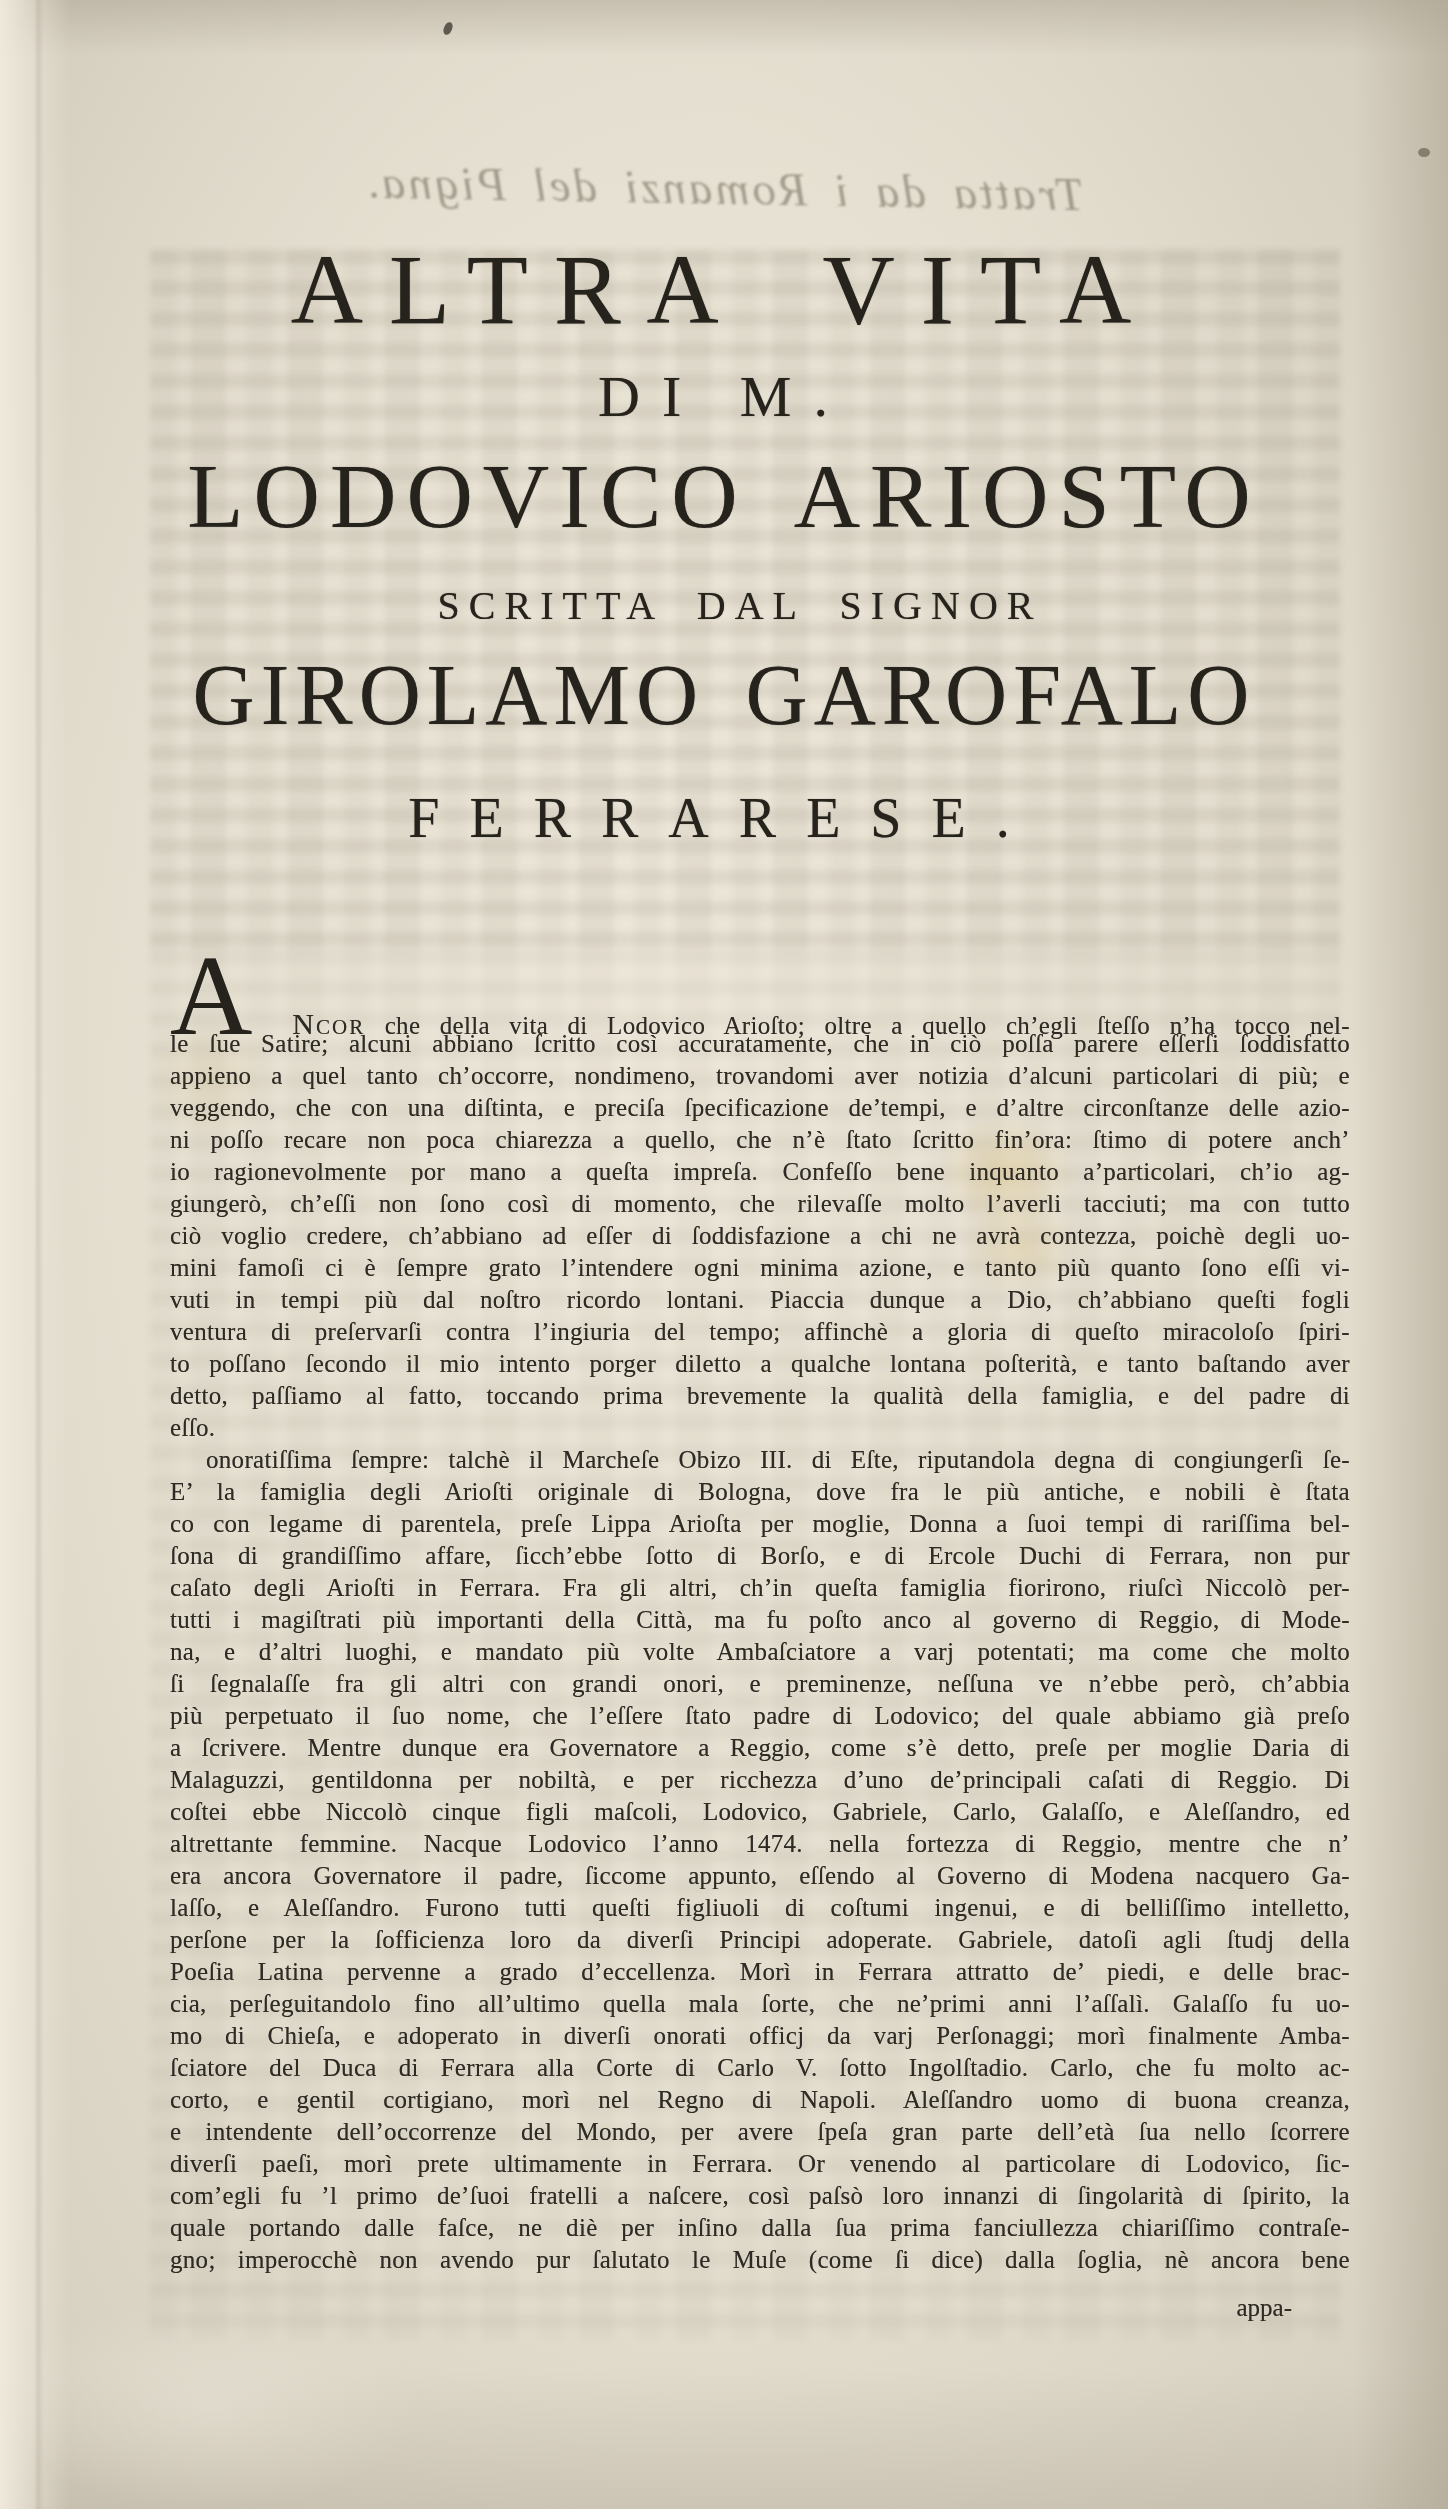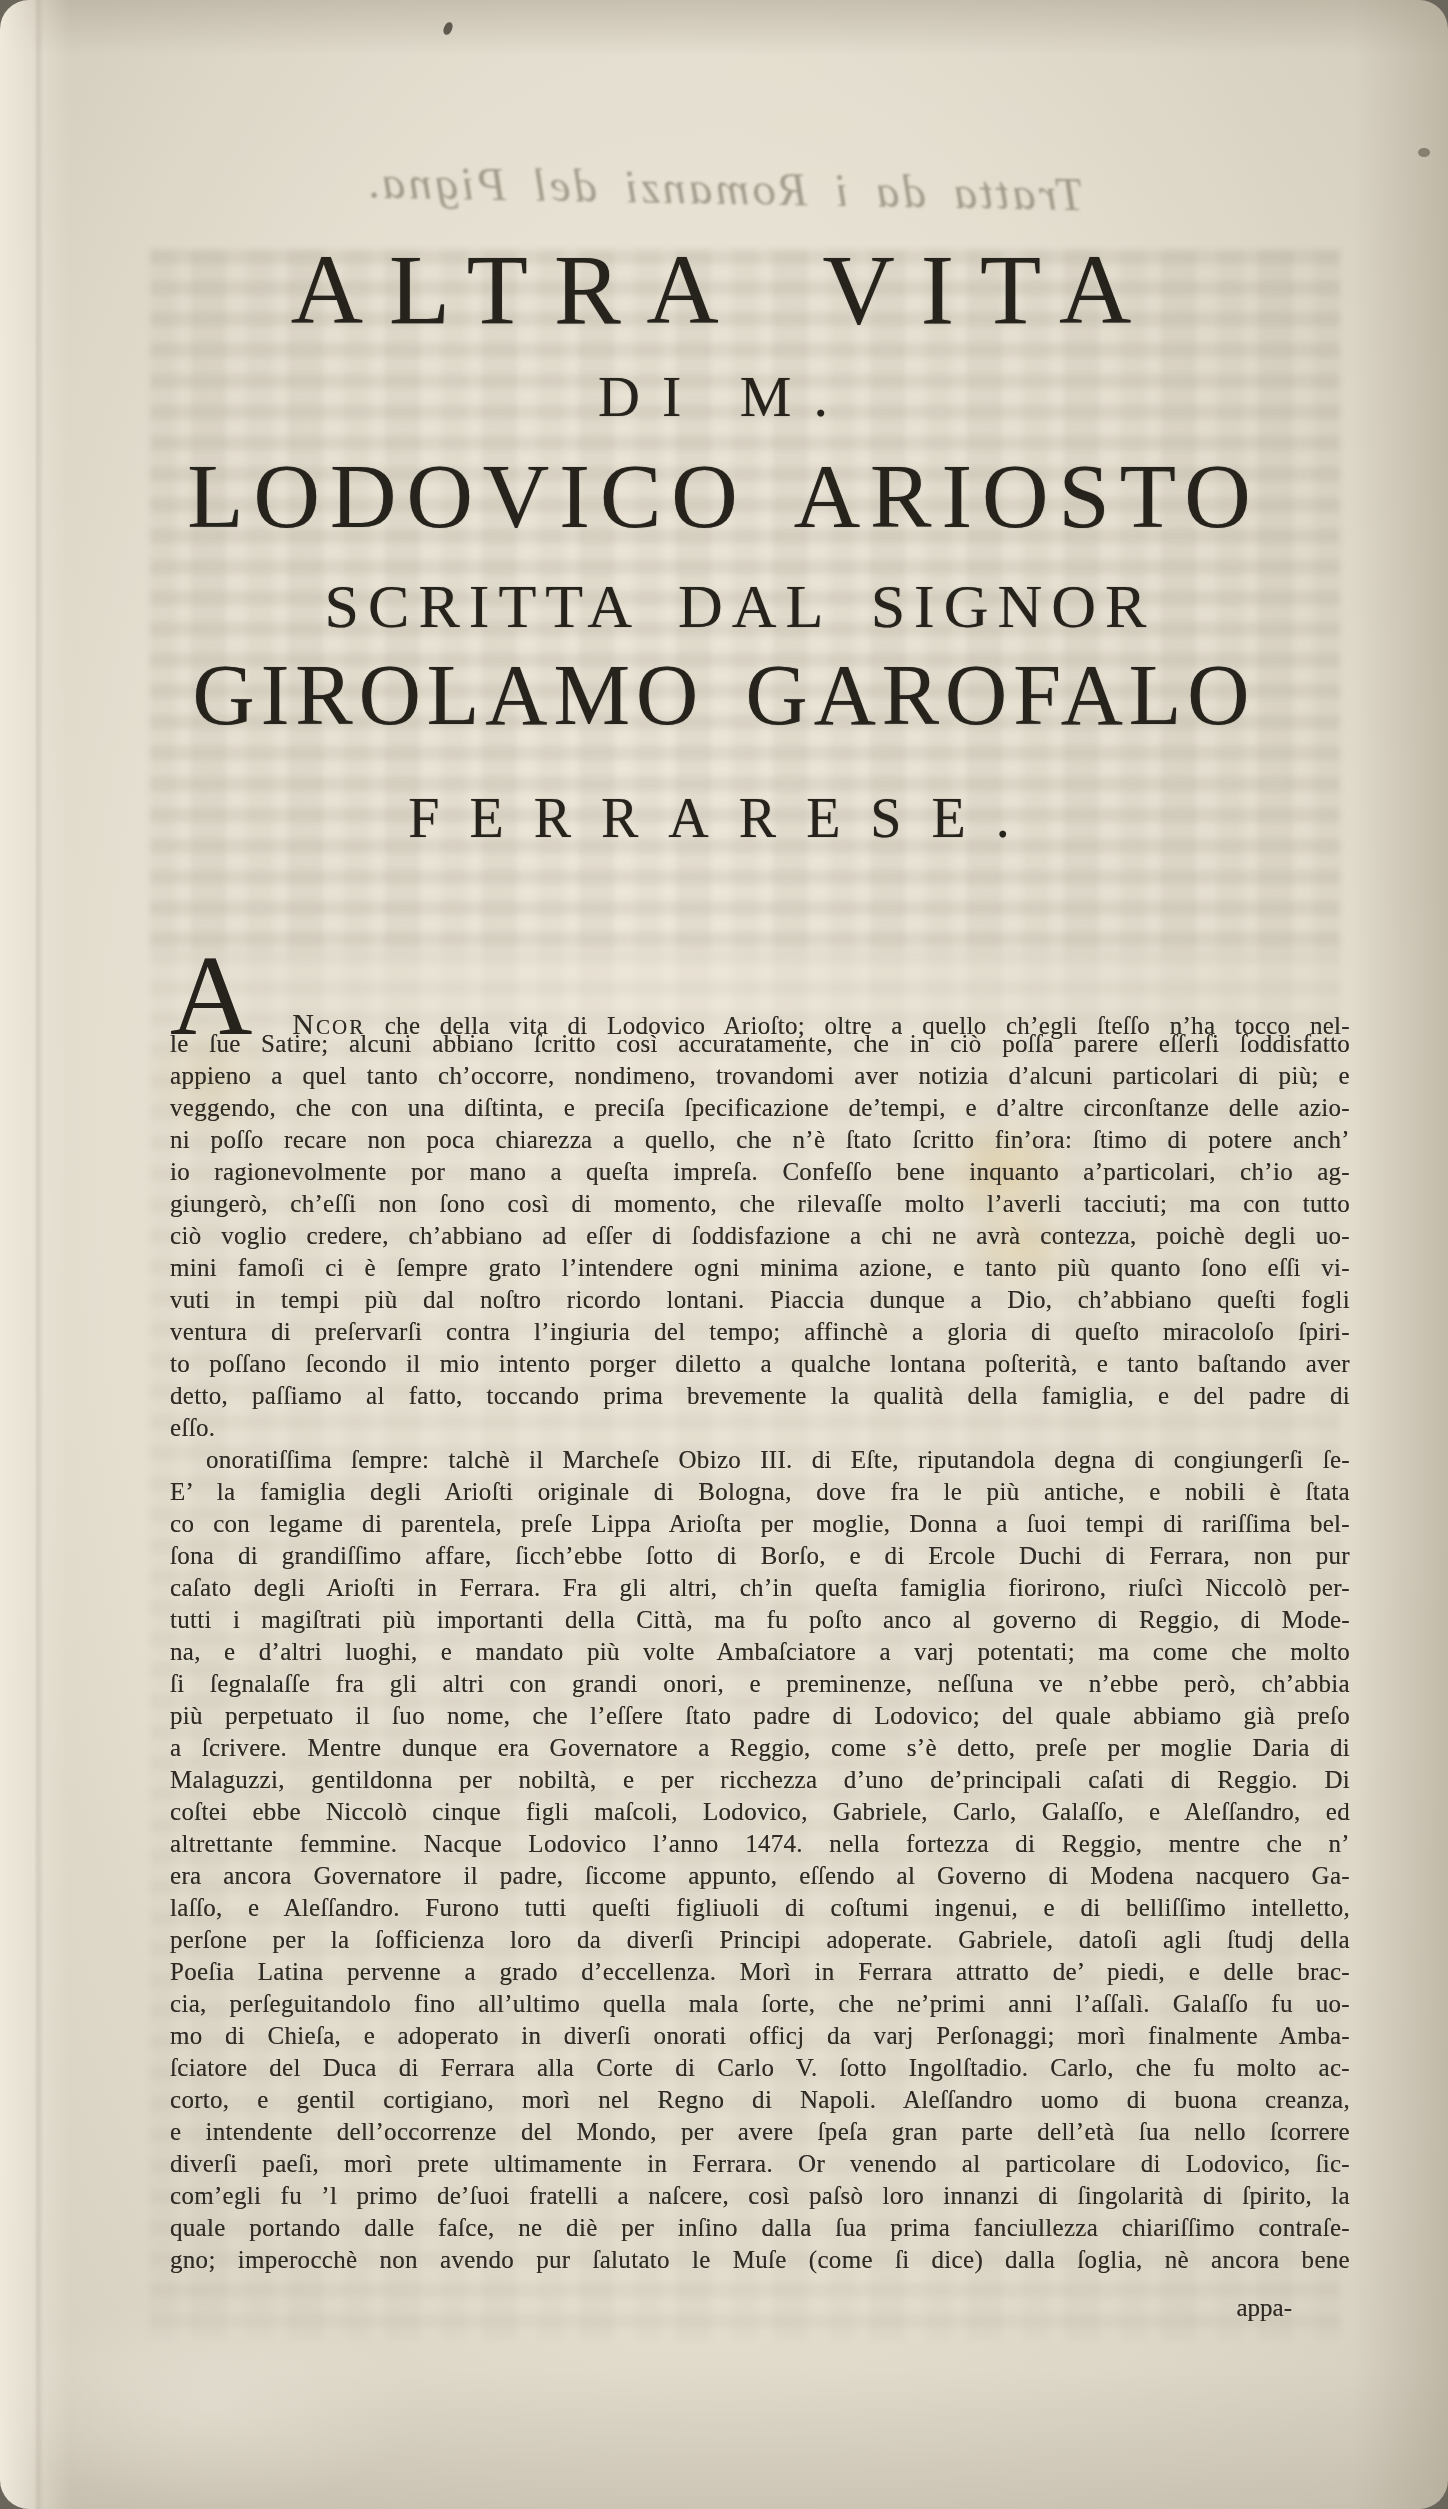--- a/index.html
+++ b/index.html
@@ -12,21 +12,20 @@
     background-color:#e2dccd;
     background-image:
       linear-gradient(90deg, rgba(120,110,95,0) 34px, rgba(120,110,95,0.16) 38px, rgba(120,110,95,0) 44px),
       linear-gradient(90deg, #efe9dc 0, rgba(239,233,220,0) 70px),
       linear-gradient(270deg, rgba(172,163,144,0.55) 0, rgba(172,163,144,0) 95px),
       linear-gradient(180deg, rgba(165,156,138,0.45) 0, rgba(165,156,138,0) 55px),
       linear-gradient(0deg, rgba(176,168,150,0.40) 0, rgba(176,168,150,0) 140px),
       radial-gradient(ellipse at 45% 38%, rgba(238,232,219,0.9) 0%, rgba(238,232,219,0) 65%),
       radial-gradient(ellipse at 50% 50%, rgba(0,0,0,0) 60%, rgba(90,82,66,0.10) 100%);
     color:#2e2a24;
-    border-radius:29px;
   }
   
   .ghost{
     position:absolute;left:150px;right:108px;
     background-image:
       repeating-linear-gradient(to bottom, rgba(118,110,92,0.15) 0 14px, rgba(118,110,92,0) 14px 31px),
       repeating-linear-gradient(to right, rgba(118,110,92,0.08) 0 26px, rgba(118,110,92,0) 26px 41px, rgba(118,110,92,0.11) 41px 76px, rgba(118,110,92,0) 76px 97px);
     filter:blur(3px);
   }
   .ghost-a{top:250px;height:700px;opacity:.75;}
@@ -48,21 +47,21 @@
   .st3{left:145px;top:1015px;width:130px;height:130px;background:radial-gradient(closest-side,rgba(205,180,105,0.16),rgba(205,180,105,0));}
   .st4{left:0px;top:2300px;width:420px;height:209px;background:radial-gradient(closest-side,rgba(235,229,216,0.5),rgba(235,229,216,0));}
   .sp1{left:444px;top:22px;width:8px;height:13px;background:rgba(55,50,42,0.75);border-radius:45%;transform:rotate(22deg);}
   .sp2{left:1418px;top:148px;width:12px;height:9px;background:rgba(70,63,52,0.5);border-radius:50%;}
   
   .title-block{position:relative;padding-top:240px;text-align:center;white-space:nowrap;color:#26221c;text-shadow:0 0 1px rgba(38,34,28,0.55);}
   .t{font-weight:400;}
   .t-altra  {font-size:100px;line-height:100px;letter-spacing:26px;word-spacing:34px;}
   .t-dim    {margin-top:28px;font-size:58px;line-height:58px;letter-spacing:22px;}
   .t-lodo   {margin-top:24px;font-size:92px;line-height:92px;letter-spacing:10px;word-spacing:18px;}
-  .t-scritta{margin-top:40px;font-size:62px;line-height:48px;letter-spacing:9px;word-spacing:16px;padding-left:32px;}
+  .t-scritta{margin-top:40px;font-size:40px;line-height:48px;letter-spacing:9px;word-spacing:16px;padding-left:32px;}
   .t-giro   {margin-top:22px;font-size:86px;line-height:86px;letter-spacing:6px;word-spacing:14px;}
   .t-ferr   {margin-top:52px;font-size:56px;line-height:56px;letter-spacing:30px;}
   
   .bodytext{position:relative;margin:150px 0 0 170px;width:1180px;font-size:25px;text-shadow:0 0 0.6px rgba(46,42,38,0.5);}
   .line{height:32px;line-height:32px;text-align:justify;text-align-last:justify;letter-spacing:0.3px;overflow:visible;white-space:normal;}
   .line.short{text-align-last:left;}
   .dropcap{font-size:114px;line-height:0;margin-right:40px;letter-spacing:0;color:#26221c;}
   .lead{font-variant:small-caps;font-size:30px;letter-spacing:2px;}
   [data-name="paragraph-2-lines"] .line:first-child{text-indent:36px;}
   .catchword{margin-top:16px;height:32px;line-height:32px;text-align:right;padding-right:58px;font-size:25px;}

